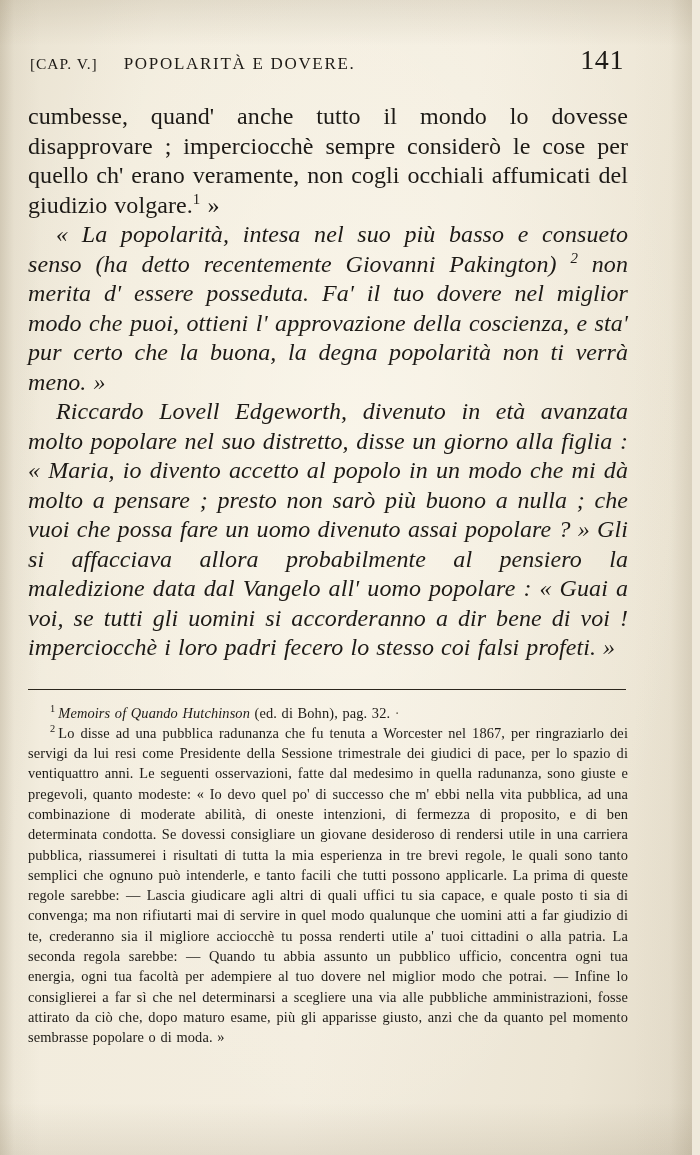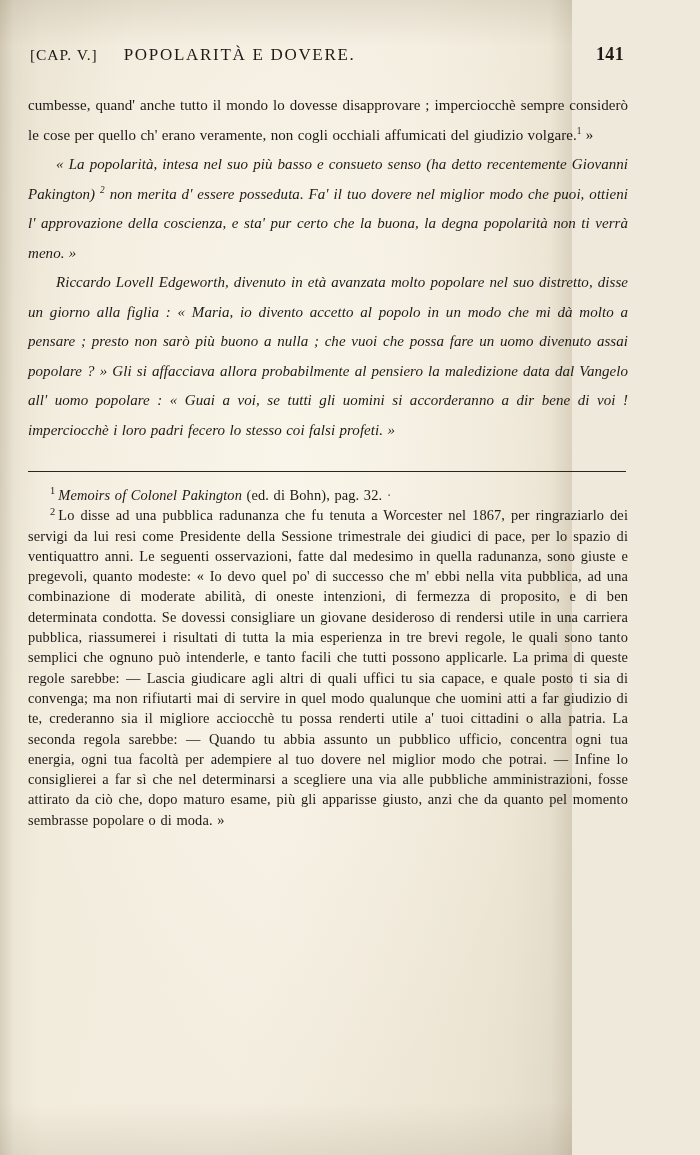--- a/index.html
+++ b/index.html
@@ -9,21 +9,21 @@
   body {
     width: 700px;
     height: 1155px;
     background: #efe9db;
     font-family: "Liberation Serif", serif;
     color: #1d1a16;
     overflow: hidden;
   }
   .page {
     position: relative;
-    width: 572px;
+    width: 692px;
     height: 1155px;
     background:
       radial-gradient(ellipse at 50% 40%, rgba(255,252,243,0.55) 0%, rgba(255,252,243,0) 70%),
       linear-gradient(100deg, #e9e2d1 0%, #f2ecdd 18%, #f3eddf 55%, #ece5d4 85%, #e2dac8 100%);
   }
   .page:before {
     content: "";
     position: absolute;
     left: 0; top: 0; right: 0; bottom: 0;
     background:
@@ -55,31 +55,31 @@
     letter-spacing: 0.06em;
     white-space: nowrap;
   }
   .runhead .title {
     font-size: 17px;
     letter-spacing: 0.1em;
     flex: 1;
     padding-left: 26px;
   }
   .runhead .folio {
-    font-size: 18px;
-    font-weight: bold;
+    font-size: 28px;
+    font-weight: normal;
     letter-spacing: 0.02em;
     font-variant: normal;
     white-space: nowrap;
   }
 
   
   .body p {
     margin: 0;
-    font-size: 15px;
+    font-size: 24px;
     line-height: 29.5px;
     text-align: justify;
     text-justify: inter-word;
     letter-spacing: 0.003em;
     word-spacing: 0.04em;
   }
   .body p.indent {
     text-indent: 28px;
     font-style: italic;
   }
@@ -141,18 +141,18 @@
 
       <p class="indent"><span>« La popolarità, intesa nel suo più basso e consueto senso (ha detto recentemente Giovanni Pakington)</span> <sup>2</sup> <span>non merita d' essere posseduta. Fa' il tuo dovere nel miglior modo che puoi, ottieni l' approvazione della coscienza, e sta' pur certo che la buona, la degna popolarità non ti verrà meno. »</span></p>
 
       <p class="indent">Riccardo Lovell Edgeworth, divenuto in età avanzata molto popolare nel suo distretto, disse un giorno alla figlia : « Maria, io divento accetto al popolo in un modo che mi dà molto a pensare ; presto non sarò più buono a nulla ; che vuoi che possa fare un uomo divenuto assai popolare ? » Gli si affacciava allora probabilmente al pensiero la maledizione data dal Vangelo all' uomo popolare : « Guai a voi, se tutti gli uomini si accorderanno a dir bene di voi ! imperciocchè i loro padri fecero lo stesso coi falsi profeti. »</p>
 
     </div>
 
     <hr class="fn-rule">
 
     <div class="footnotes">
-      <p><span class="marker">1</span><i>Memoirs of Colonel Pakington</i> <span>(ed. di Bohn), pag. 32.</span> <span class="dotted">·</span></p>
+      <p><span class="marker">1</span><i>Memoirs of Quando Hutchinson</i> <span>(ed. di Bohn), pag. 32.</span> <span class="dotted">·</span></p>
       <p><span class="marker">2</span><span>Lo disse ad una pubblica radunanza che fu tenuta a Worcester nel 1867, per ringraziarlo dei servigi da lui resi come Presidente della Sessione trimestrale dei giudici di pace, per lo spazio di ventiquattro anni. Le seguenti osservazioni, fatte dal medesimo in quella radunanza, sono giuste e pregevoli, quanto modeste: « Io devo quel po' di successo che m' ebbi nella vita pubblica, ad una combinazione di moderate abilità, di oneste intenzioni, di fermezza di proposito, e di ben determinata condotta. Se dovessi consigliare un giovane desideroso di rendersi utile in una carriera pubblica, riassumerei i risultati di tutta la mia esperienza in tre brevi regole, le quali sono tanto semplici che ognuno può intenderle, e tanto facili che tutti possono applicarle. La prima di queste regole sarebbe: — Lascia giudicare agli altri di quali uffici tu sia capace, e quale posto ti sia di convenga; ma non rifiutarti mai di servire in quel modo qualunque che uomini atti a far giudizio di te, crederanno sia il migliore acciocchè tu possa renderti utile a' tuoi cittadini o alla patria. La seconda regola sarebbe: — Quando tu abbia assunto un pubblico ufficio, concentra ogni tua energia, ogni tua facoltà per adempiere al tuo dovere nel miglior modo che potrai. — Infine lo consiglierei a far sì che nel determinarsi a scegliere una via alle pubbliche amministrazioni, fosse attirato da ciò che, dopo maturo esame, più gli apparisse giusto, anzi che da quanto pel momento sembrasse popolare o di moda. »</span></p>
     </div>
 
   </div>
 </div>
 
 </body></html>

